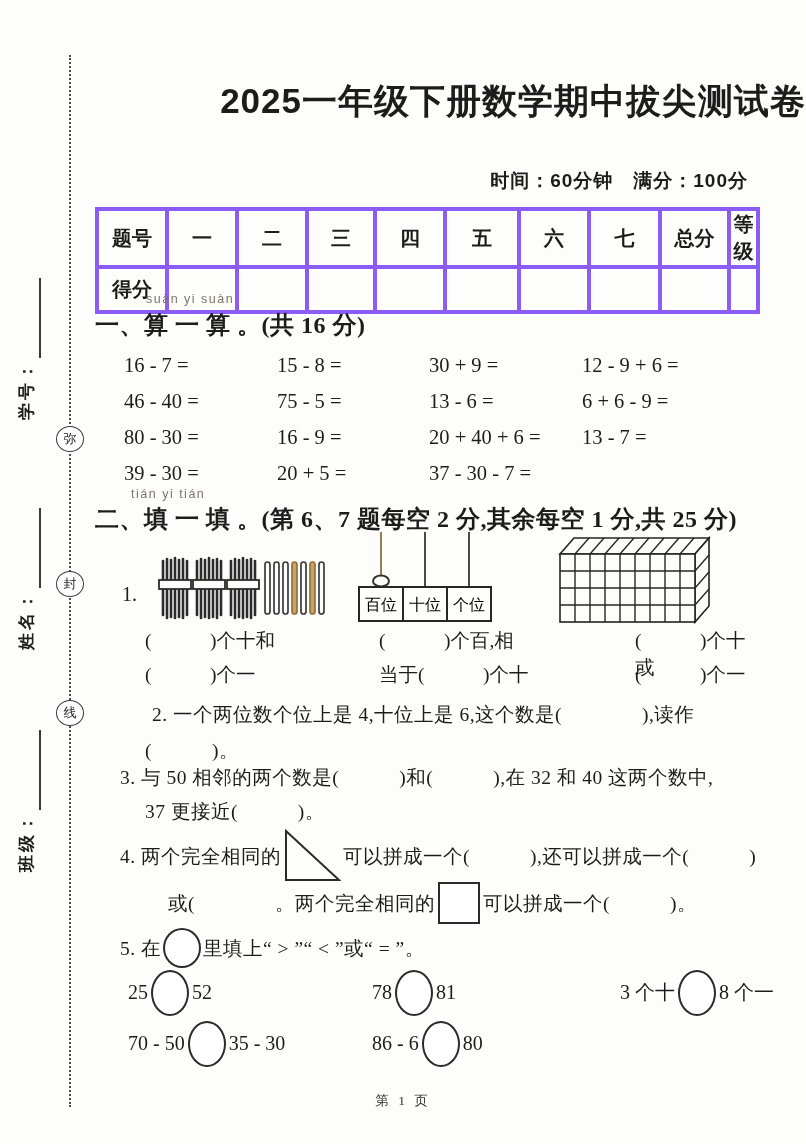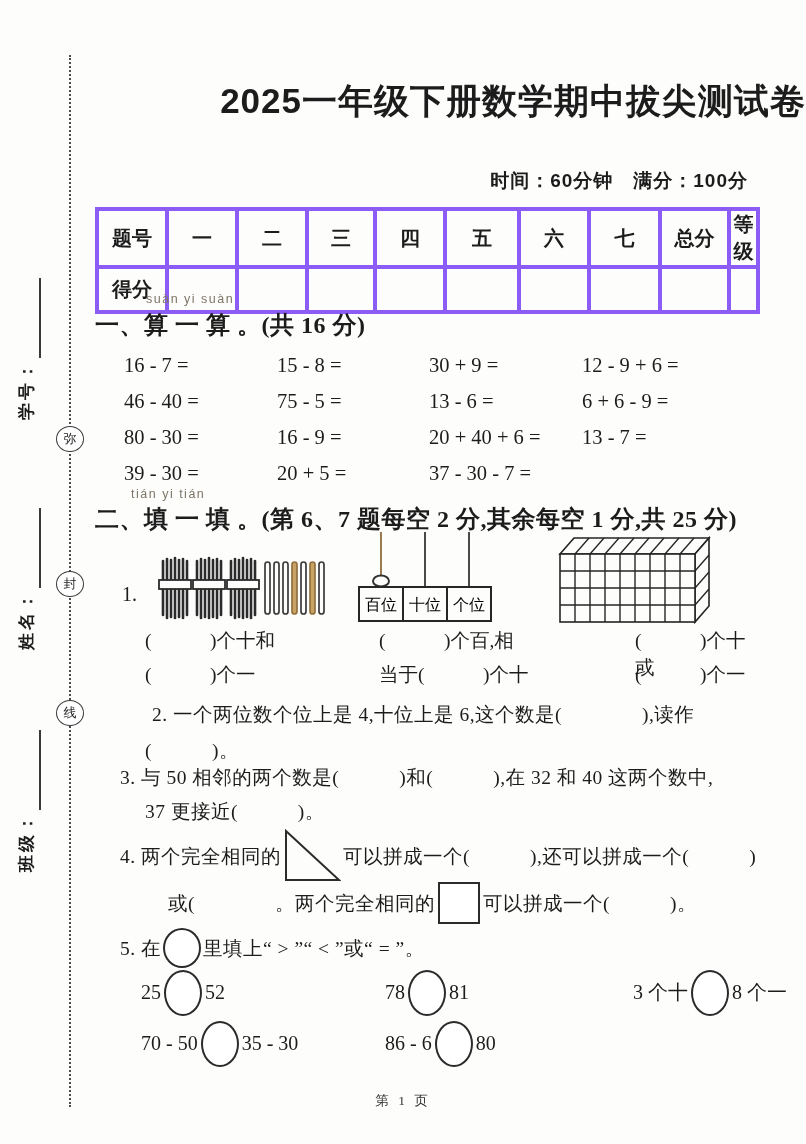--- a/index.html
+++ b/index.html
@@ -59,21 +59,21 @@
   .q4a{left:120px;top:828px;height:56px;}
   .q4b{left:145px;top:880px;height:46px;margin-left:23px;}
   .q5h{left:120px;top:928px;height:40px;}
   .square-shape{width:38px;height:38px;border:2px solid #2b2b2b;background:#fff;
     margin:0 3px;}
   .cmp-circle{width:34px;height:42px;border:2px solid #2b2b2b;border-radius:50%;
     background:#fff;margin:0 3px;flex:0 0 auto;}
   .q5-circle{width:34px;height:36px;border:2px solid #2b2b2b;border-radius:50%;
     background:#fff;margin:0 2px;flex:0 0 auto;}
   .comparisons{position:absolute;left:128px;top:970px;display:grid;
-    grid-template-columns:244px 248px auto;row-gap:6px;margin-left:13px;}
+    grid-template-columns:244px 248px auto;row-gap:6px;}
   .cmp-item{display:flex;align-items:center;height:45px;font-size:20px;white-space:nowrap;}
   
   .footer{position:absolute;top:1092px;left:0;width:100%;text-align:center;
     font-size:13.5px;letter-spacing:3px;color:#333;}
   svg text{font-family:"Liberation Serif", serif;}
 </style>
 </head>
 <body>
 
 <div class="paper">

